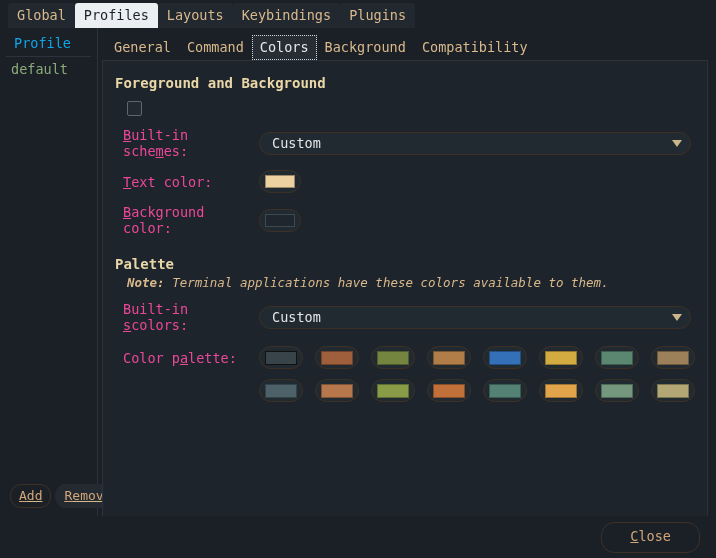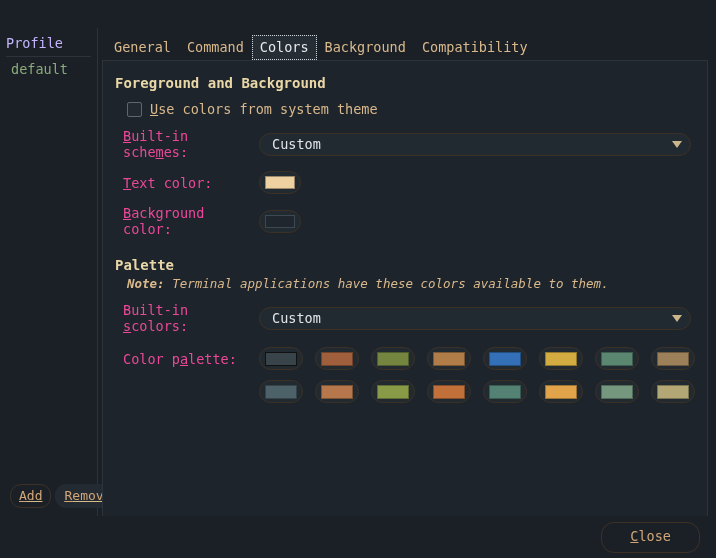--- a/index.html
+++ b/index.html
@@ -65,22 +65,22 @@
   
   .sidebar {
     width: 98px;
     box-sizing: border-box;
     border-right: 1px solid #2c333b;
     display: flex;
     flex-direction: column;
     background: #1b2026;
   }
   .sidebar-head {
-    padding: 7px 0 4px 6px;
-    color: #c4b5fd;
+    padding: 7px 0 4px 14px;
+    color: #0ea5e9;
     font-size: 13.5px;
   }
   .sidebar-sep {
     height: 1px;
     background: #2c333b;
     margin: 1px 6px 0 6px;
   }
   .sidebar-item {
     padding: 4px 0 4px 11px;
     color: #8aab7a;
@@ -296,20 +296,27 @@
     padding: 5px 28px 8px 28px;
     cursor: pointer;
   }
   u { text-decoration: underline; }
 </style>
 </head>
 <body>
 
 <div class="app">
 
+  <div class="toptabs">
+    <div class="toptab"><span>Global</span></div>
+    <div class="toptab selected"><span>Profiles</span></div>
+    <div class="toptab"><span>Layouts</span></div>
+    <div class="toptab"><span>Keybindings</span></div>
+    <div class="toptab"><span>Plugins</span></div>
+  </div>
 
   <div class="bodyrow">
 
     <div class="sidebar">
       <div class="sidebar-head">Profile</div>
       <div class="sidebar-sep"></div>
       <div class="sidebar-item"><span>default</span></div>
       <div class="sidebar-spacer"></div>
       <div class="sidebar-actions">
         <button class="btn-pill"><u>A</u><span>dd</span></button>
@@ -326,21 +333,20 @@
         <div class="subtab"><span>Background</span></div>
         <div class="subtab"><span>Compatibility</span></div>
       </div>
 
       <div class="panel-frame">
 
         <div class="section-title">Foreground and Background</div>
 
         <div class="chk-row">
           <div class="checkbox"></div>
-          <div class="chk-label"><u>U</u><span>se colors from system theme</span></div>
         </div>
 
         <div class="form-row">
           <div class="lbl"><u>B</u><span>uilt-in sche</span><u>m</u><span>es:</span></div>
           <div class="combo">
             <span class="val">Custom</span>
             <span class="caret"></span>
           </div>
         </div>
 

